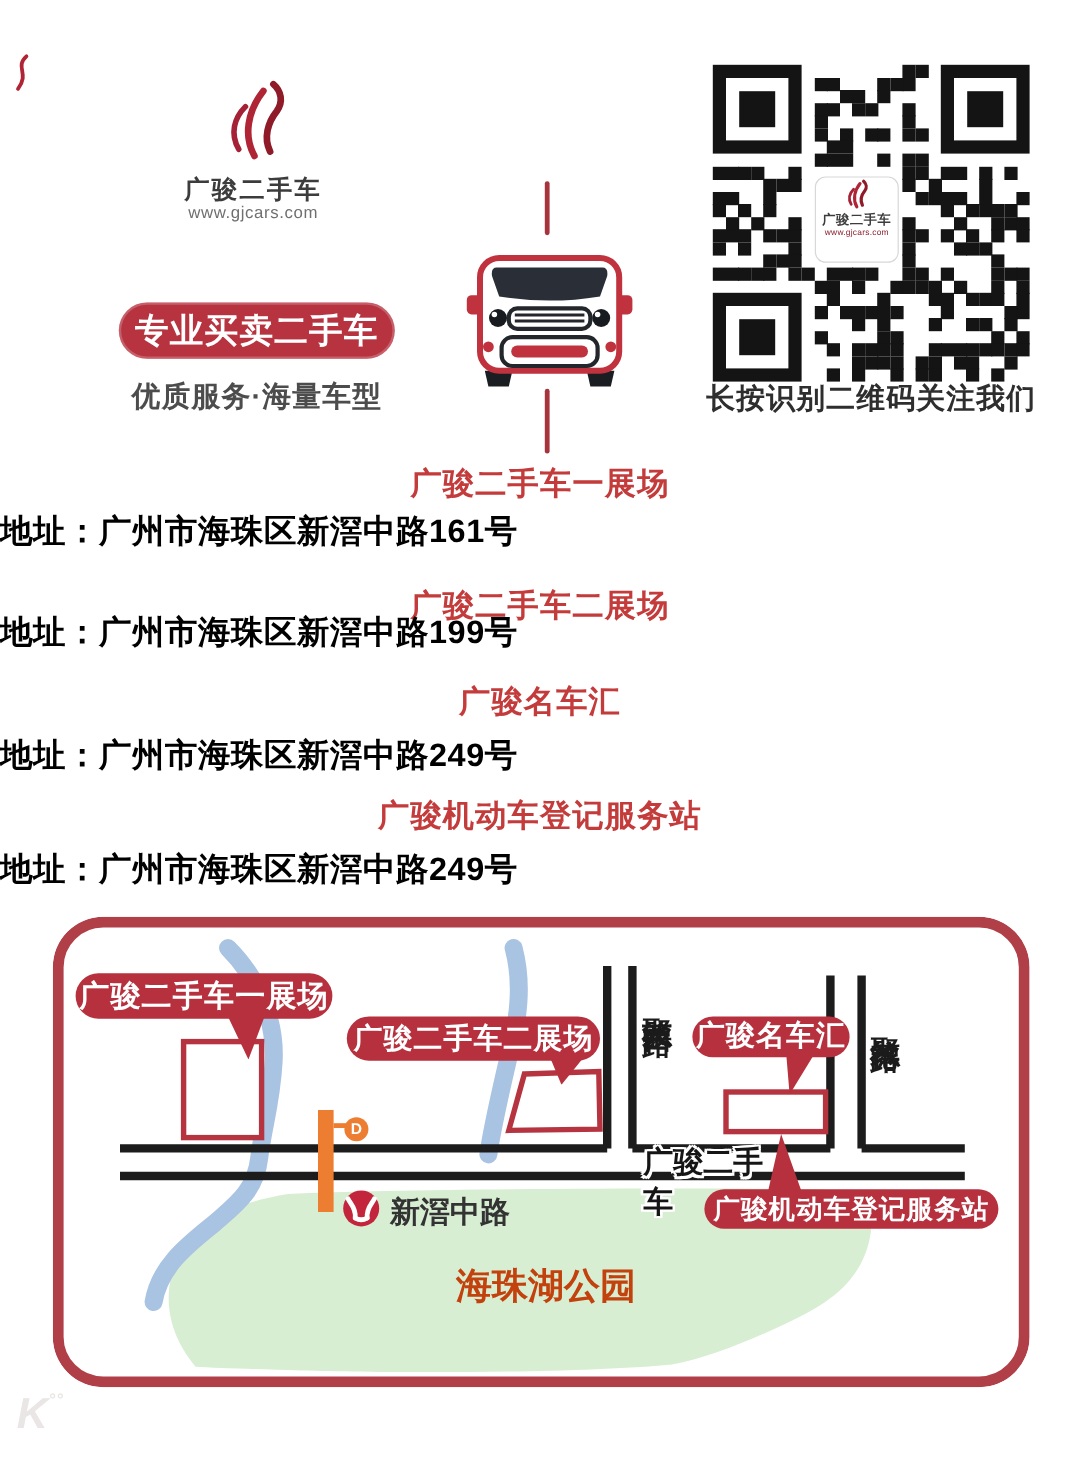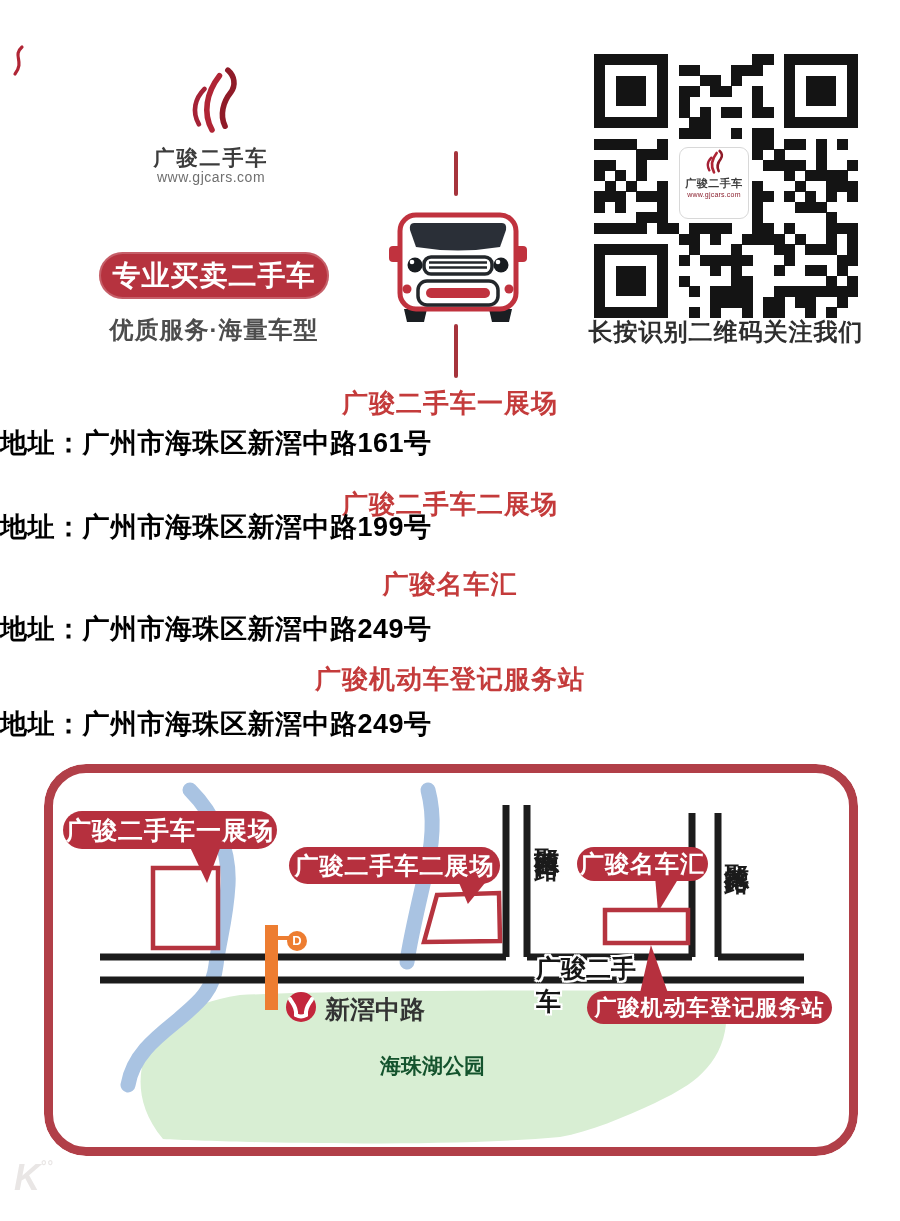--- a/index.html
+++ b/index.html
@@ -82,21 +82,21 @@
     text-shadow:-2px -2px 0 #fff,2px -2px 0 #fff,-2px 2px 0 #fff,2px 2px 0 #fff,
                 0 -2px 0 #fff,0 2px 0 #fff,-2px 0 0 #fff,2px 0 0 #fff; }
   .road-vert { z-index:2; writing-mode:vertical-rl; text-orientation:upright;
     font-size:25px; font-weight:600; color:#1b1b1b; letter-spacing:3px; }
   .road-west { left:487px; top:64px;  height:122px; }
   .road-east { left:677px; top:80px;  height:96px; }
   .exit-d { left:243px; top:167px; width:20px; height:20px; border-radius:50%;
     background:#ed7d31; color:#fff; font-size:13px; font-weight:bold;
     text-align:center; line-height:20px; z-index:3; }
   .metro-label { left:281px; top:229px; font-size:25px; font-weight:600; color:#333; z-index:3; }
-  .park-label { left:336px; top:288px; font-size:21px; font-weight:600; color:#14532d; z-index:3; }
+  .park-label { left:336px; top:288px; font-size:30px; font-weight:600; color:#c2410c; z-index:3; }
 
   
   .watermark { left:14px; top:1160px; display:flex; align-items:flex-start;
     color:#e9e6e5; z-index:5; }
   .wm-mark { font-size:36px; font-weight:bold; font-style:italic; line-height:36px; }
   .wm-sup  { font-size:14px; font-weight:bold; margin:-2px 6px 0 1px; letter-spacing:1px; }
   .wm-text { font-size:29px; font-weight:bold; letter-spacing:3px; margin-top:6px; }
 </style>
 </head>
 <body>

